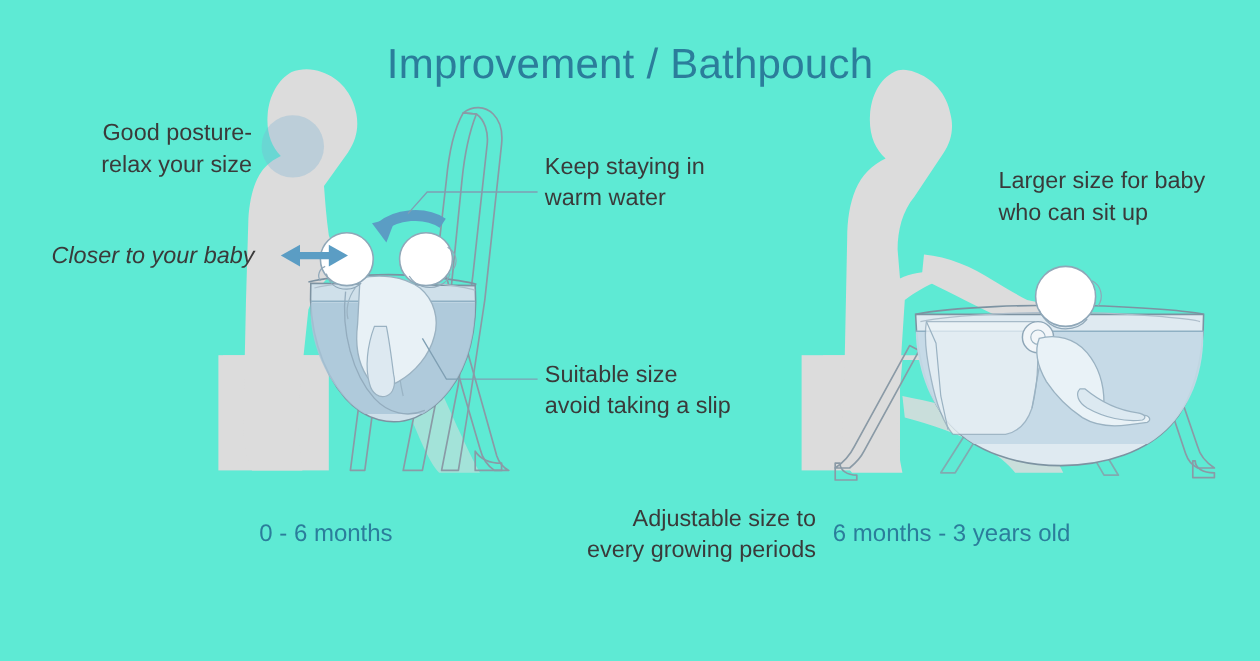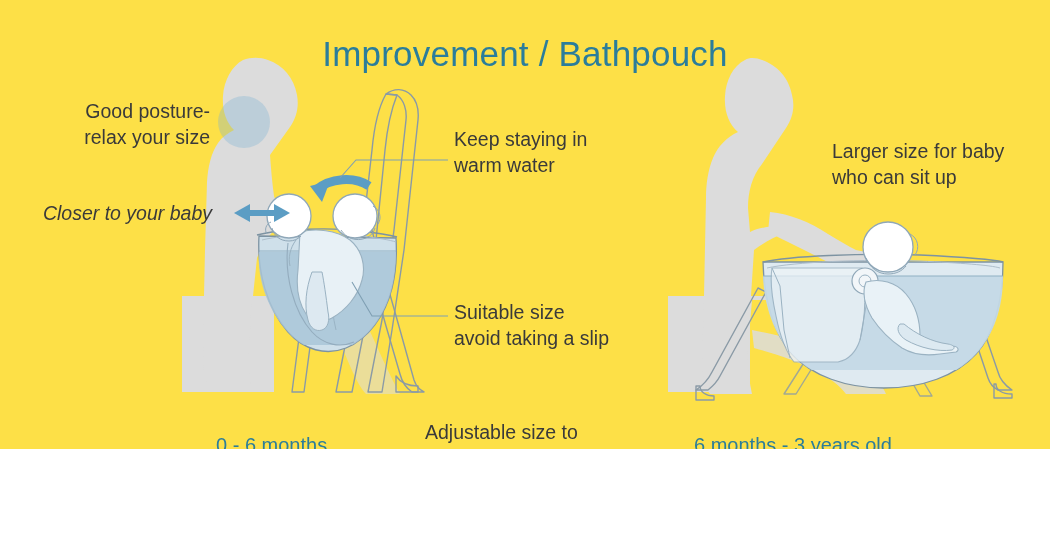--- a/index.html
+++ b/index.html
@@ -6,22 +6,22 @@
     margin: 0;
     padding: 0;
     background: #ffffff;
   }
   body {
     font-family: "Liberation Sans", sans-serif;
   }
   #page {
     position: relative;
     width: 1050px;
-    height: 449px;
-    background: #fde047;
+    height: 551px;
+    background: #5eead4;
     overflow: hidden;
   }
 
   .title {
     position: absolute;
     left: 0;
     top: 34px;
     width: 1050px;
     text-align: center;
     font-size: 35px;
@@ -34,21 +34,21 @@
 
   .annot {
     position: absolute;
     color: #3a3a3a;
     font-size: 19.5px;
     line-height: 1.35;
     z-index: 40;
     white-space: pre-line;
   }
   .annot.right-al { text-align: right; }
-  .annot.center-al { text-align: left; }
+  .annot.center-al { text-align: right; }
 
   .age-label {
     position: absolute;
     color: #2b7d9b;
     font-size: 20px;
     z-index: 40;
     white-space: nowrap;
   }
 
   svg.scene {

